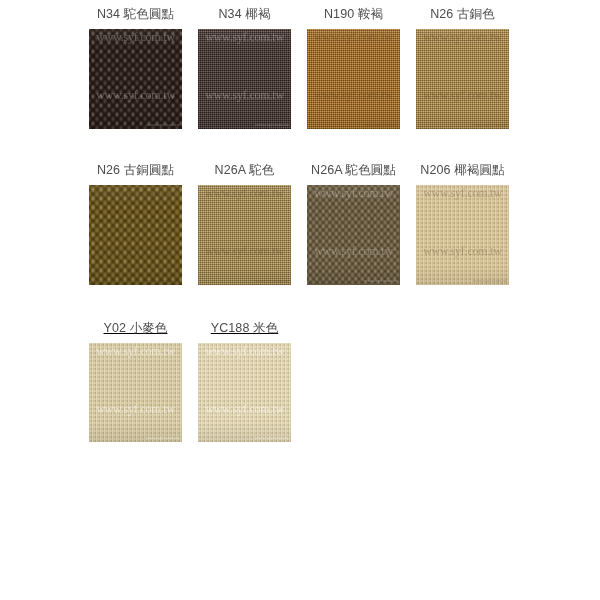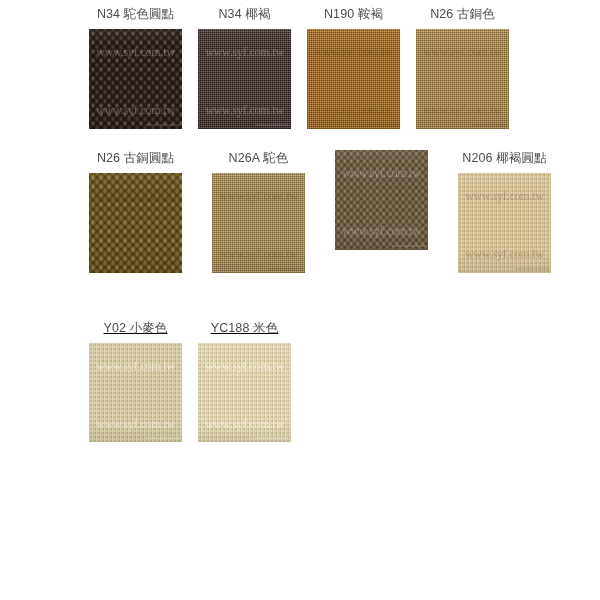--- a/index.html
+++ b/index.html
@@ -23,21 +23,21 @@
   }
 
   .swatch-row {
     position: absolute;
     left: 0;
     width: 600px;
     display: flex;
     justify-content: flex-start;
   }
   .row-1 { top: 6px; }
-  .row-2 { top: 150px; gap: 14px; }
+  .row-2 { top: 162px; }
   .row-3 { top: 320px; text-decoration: underline; }
 
   .swatch-cell {
     width: 109px;
     margin-right: 0px;
     display: flex;
     flex-direction: column;
     align-items: center;
   }
   .row-1 .swatch-cell:first-child,
@@ -146,21 +146,20 @@
     position: absolute;
     left: 0;
     width: 100%;
     text-align: center;
     font-family: "Liberation Serif", "DejaVu Serif", serif;
     font-size: 12px;
     line-height: 13px;
     white-space: nowrap;
     pointer-events: none;
     letter-spacing: -0.2px;
-    margin-top: 15px;
   }
   .wm-top    { top: 2px; }
   .wm-mid    { top: 60px; }
   .wm-corner {
     left: auto; right: 2px; bottom: 1px; width: auto;
     font-size: 5px; line-height: 6px; letter-spacing: 0px;
   }
 
   .wm-light  { color: rgba(255,255,255,0.26); }
   .wm-dark   { color: rgba(90,70,40,0.30); }
@@ -229,20 +228,21 @@
         <div class="swatch-label">N26A 駝色</div>
         <div class="swatch-tile" style="background-color: rgb(183, 151, 81);">
           <div class="tex tex-weave"></div>
           <div class="tile-shade"></div>
           <div class="wm wm-top wm-dark">www.syf.com.tw</div>
           <div class="wm wm-mid wm-dark">www.syf.com.tw</div>
           <div class="wm wm-corner wm-dark">www.syf.com.tw</div>
         </div>
       </div>
       <div class="swatch-cell">
+        <div class="swatch-label">N26A 駝色圓點</div>
         <div class="swatch-tile" style="background-color: rgb(178, 154, 108);">
           <div class="tex tex-rib-dots"></div>
           <div class="tile-shade"></div>
           <div class="wm wm-top wm-light">www.syf.com.tw</div>
           <div class="wm wm-mid wm-light">www.syf.com.tw</div>
           <div class="wm wm-corner wm-light">www.syf.com.tw</div>
         </div>
       </div>
       <div class="swatch-cell">
         <div class="swatch-label">N206 椰褐圓點</div>

